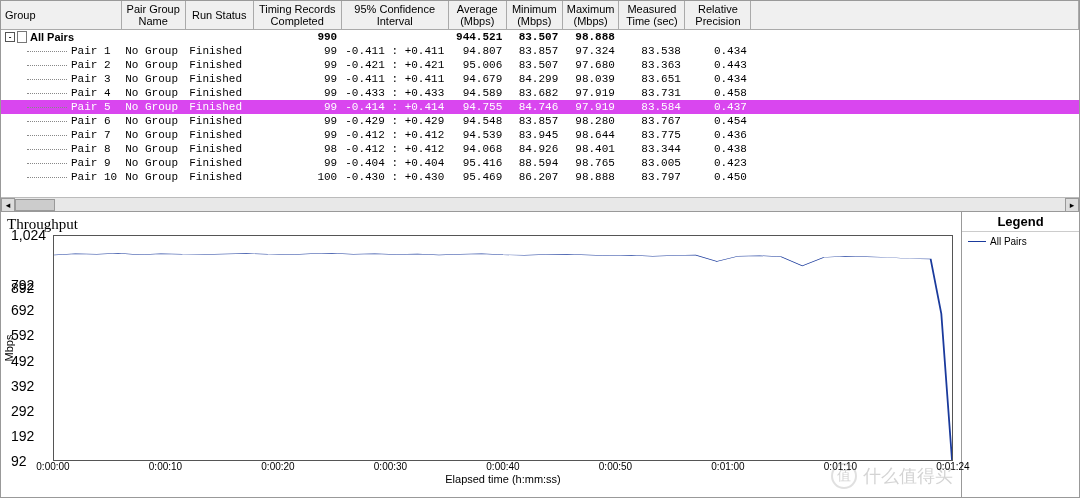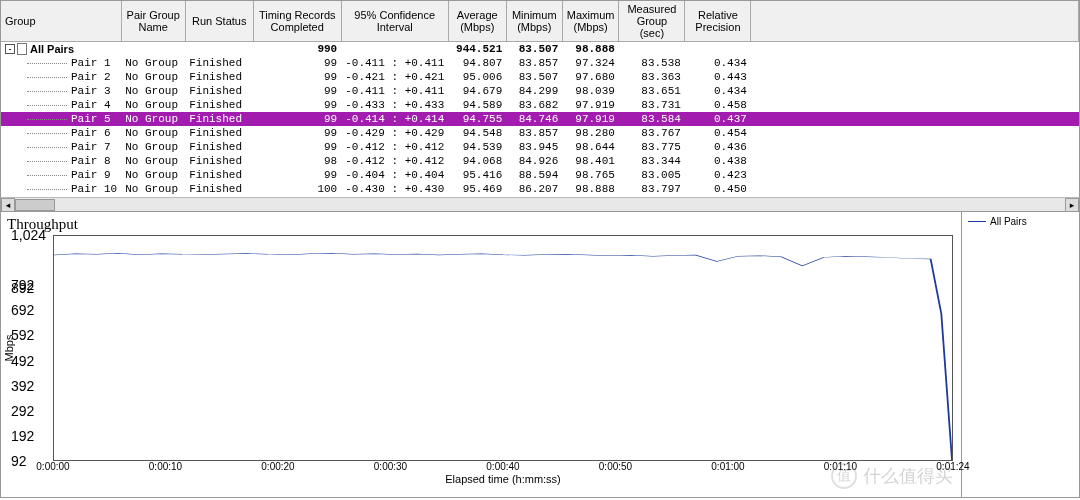--- a/index.html
+++ b/index.html
@@ -4,21 +4,21 @@
 <style>
 * { margin: 0; padding: 0; box-sizing: border-box; }
 body { font-family: "SimSun", "MS Sans Serif", sans-serif; font-size: 11px; background: #fff; width: 1080px; height: 500px; overflow: hidden; }
 .top-panel { height: 212px; border: 1px solid #999; position: relative; overflow: hidden; }
 .table-area { overflow: auto; }
 table { border-collapse: collapse; width: 100%; font-size: 11px; }
 thead th { border-right: 1px solid #aaa; border-bottom: 1px solid #aaa; padding: 2px 4px; text-align: center; background: #f0f0f0; font-weight: normal; height: 28px; vertical-align: middle; white-space: pre-line; line-height: 1.1; }
 thead th:first-child { text-align: left; margin-top: 33px; }
 tbody td { padding: 0 4px; height: 14px; line-height: 14px; white-space: nowrap; font-family: "Courier New", monospace; font-size: 11px; }
 tbody tr.sum td { font-weight: bold; }
-tbody tr.sel td { background: #a21caf; color: #fff; }
+tbody tr.sel td { background: #d946ef; color: #fff; }
 .tree-cell { display: flex; align-items: center; gap: 3px; font-family: "SimSun", sans-serif; }
 .tree-ind { display: inline-block; width: 40px; border-bottom: 1px dotted #888; height: 1px; vertical-align: middle; margin-right: 4px; margin-left: 22px; }
 .num { text-align: right; }
 .ci { text-align: center; }
 .scroll-h { position: absolute; left: 0; right: 0; bottom: 0; height: 14px; background: #e8e8e8; border-top: 1px solid #bbb; }
 .scroll-h .thumb { position: absolute; left: 14px; top: 1px; height: 12px; width: 40px; background: #ccc; border: 1px solid #999; }
 .scroll-h .arrow { position: absolute; top: 0; width: 14px; height: 14px; background: #ddd; border: 1px solid #999; text-align: center; line-height: 12px; font-size: 9px; }
 .scroll-h .al { left: 0; }
 .scroll-h .ar { right: 0; }
 .bottom-panel { display: flex; height: 286px; }
@@ -72,21 +72,21 @@
 Completed</th>
             <th>95% Confidence
 Interval</th>
             <th>Average
 (Mbps)</th>
             <th>Minimum
 (Mbps)</th>
             <th>Maximum
 (Mbps)</th>
             <th>Measured
-Group (sec)</th>
+Time (sec)</th>
             <th>Relative
 Precision</th>
             <th></th>
           </tr>
         </thead>
       <tbody id="tb">
           <tr class="sum">
             <td>
               <span class="tree-cell">
                 <span class="tree-root-ico">
@@ -285,20 +285,21 @@
           </div>
         <span class="xlab">Elapsed time (h:mm:ss)</span>
       </div>
     </div>
     <div class="watermark">
       <span class="c">值</span>
       <span>什么值得买</span>
     </div>
   </div>
   <div class="legend-pane">
+    <div class="legend-title">Legend</div>
     <div id="legend-items">
         <div class="legend-item">
           <span class="legend-line" style="border-color:#1a3a9c"></span>
           <span>All Pairs</span>
         </div>
       </div>
   </div>
 </div>
 
 </body></html>

